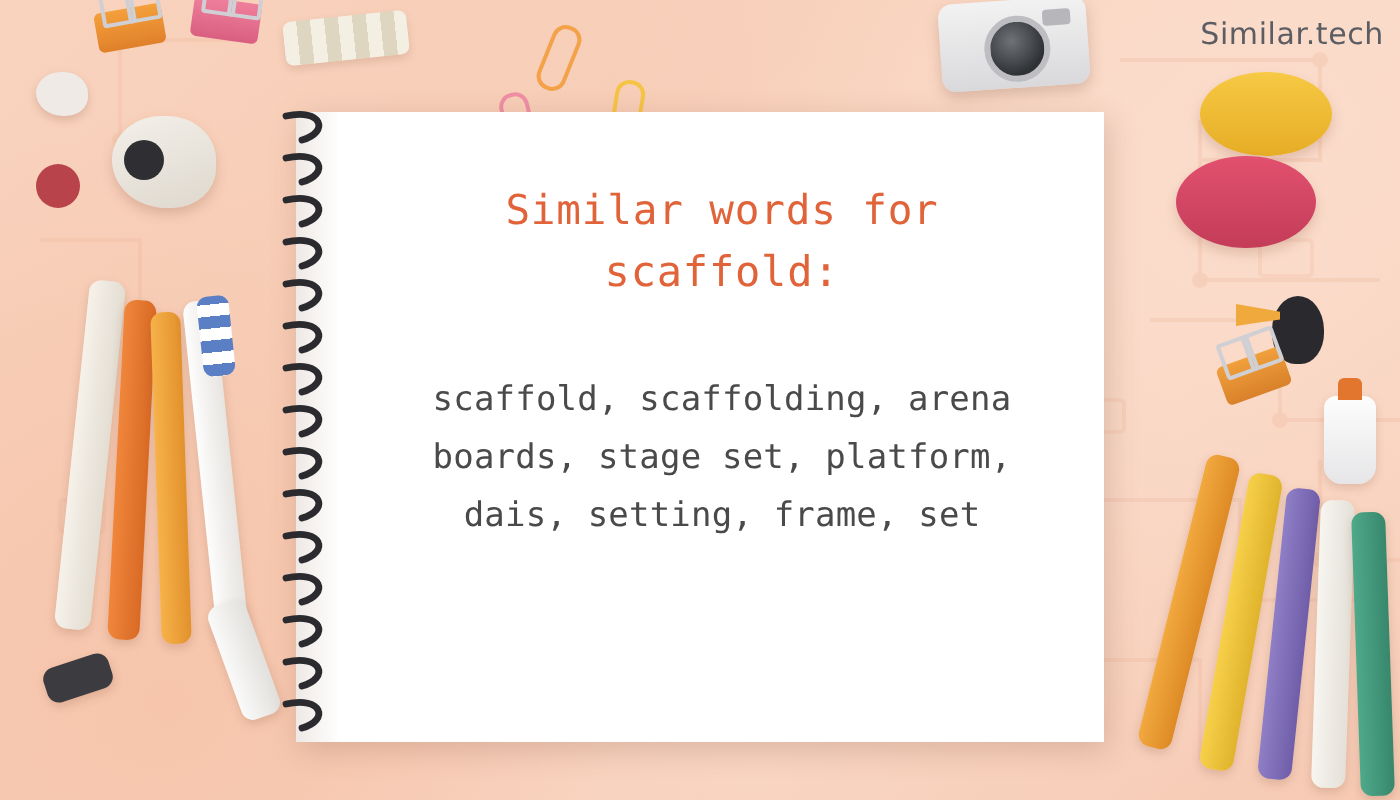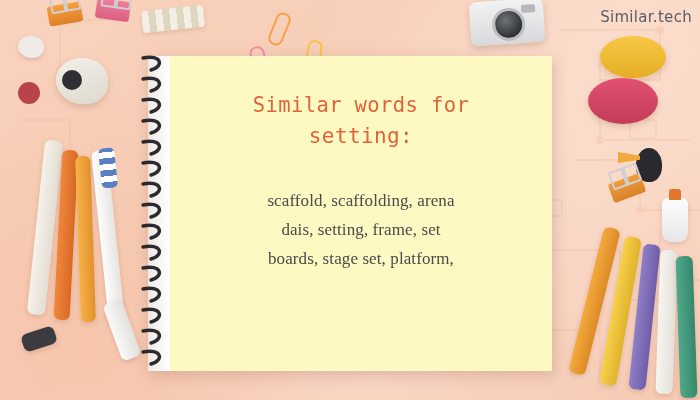--- a/index.html
+++ b/index.html
@@ -36,21 +36,21 @@
     opacity: .35;
   }
 
   
   .notebook {
     position: absolute;
     left: 148px;
     top: 56px;
     width: 404px;
     height: 315px;
-    background: #fef9c3;
+    background: #ffffff;
     box-shadow: 2px 4px 14px rgba(120, 70, 50, .22);
   }
   .page-edge {
     position: absolute;
     left: 0; top: 0; bottom: 0;
     width: 22px;
     background: linear-gradient(90deg, #efe9e6 0%, #f8f5f3 55%, #ffffff 100%);
   }
   .spiral {
     position: absolute;
@@ -80,21 +80,20 @@
     letter-spacing: .4px;
     margin-top: 2px;
   }
   .synonyms {
     margin-top: 38px;
     color: #4a4a4a;
     font-size: 17px;
     line-height: 1.72;
     letter-spacing: .1px;
     padding: 0 14px;
-    font-family: Liberation Serif, serif;
   }
 
   
   .brand {
     position: absolute;
     right: 8px;
     top: 8px;
     color: #5c5c63;
     font-family: "DejaVu Sans", sans-serif;
     font-size: 15px;
@@ -266,25 +265,25 @@
   <div class="obj pen" style="left:612px; top:236px; width:17px; height:150px; background:linear-gradient(90deg,#f7d04a,#e0b32c); transform:rotate(10deg);"></div>
   <div class="obj pen" style="left:636px; top:244px; width:17px; height:146px; background:linear-gradient(90deg,#8f7fc6,#6f5da9); transform:rotate(6deg);"></div>
   <div class="obj pen" style="left:658px; top:250px; width:17px; height:144px; background:linear-gradient(90deg,#f7f5f0,#e4e0d8); transform:rotate(2deg);"></div>
   <div class="obj pen" style="left:678px; top:256px; width:17px; height:142px; background:linear-gradient(90deg,#4fa98a,#37876c); transform:rotate(-2deg);"></div>
 
   <div class="notebook">
     <div class="page-edge"></div>
 
     <div class="content">
       <div class="title">Similar words for</div>
-      <div class="word">setting:</div>
+      <div class="word">scaffold:</div>
       <div class="synonyms">
         <div>scaffold, scaffolding, arena</div>
+        <div>boards, stage set, platform,</div>
         <div>dais, setting, frame, set</div>
-        <div>boards, stage set, platform,</div>
       </div>
     </div>
   </div>
 
   <svg class="spiral" viewBox="0 0 30 330">
     <g stroke="#2b2b2f" stroke-width="3.4" fill="none" stroke-linecap="round">
       <path d="M4 10 C22 6, 26 18, 12 22"></path>
       <path d="M4 31 C22 27, 26 39, 12 43"></path>
       <path d="M4 52 C22 48, 26 60, 12 64"></path>
       <path d="M4 73 C22 69, 26 81, 12 85"></path>

